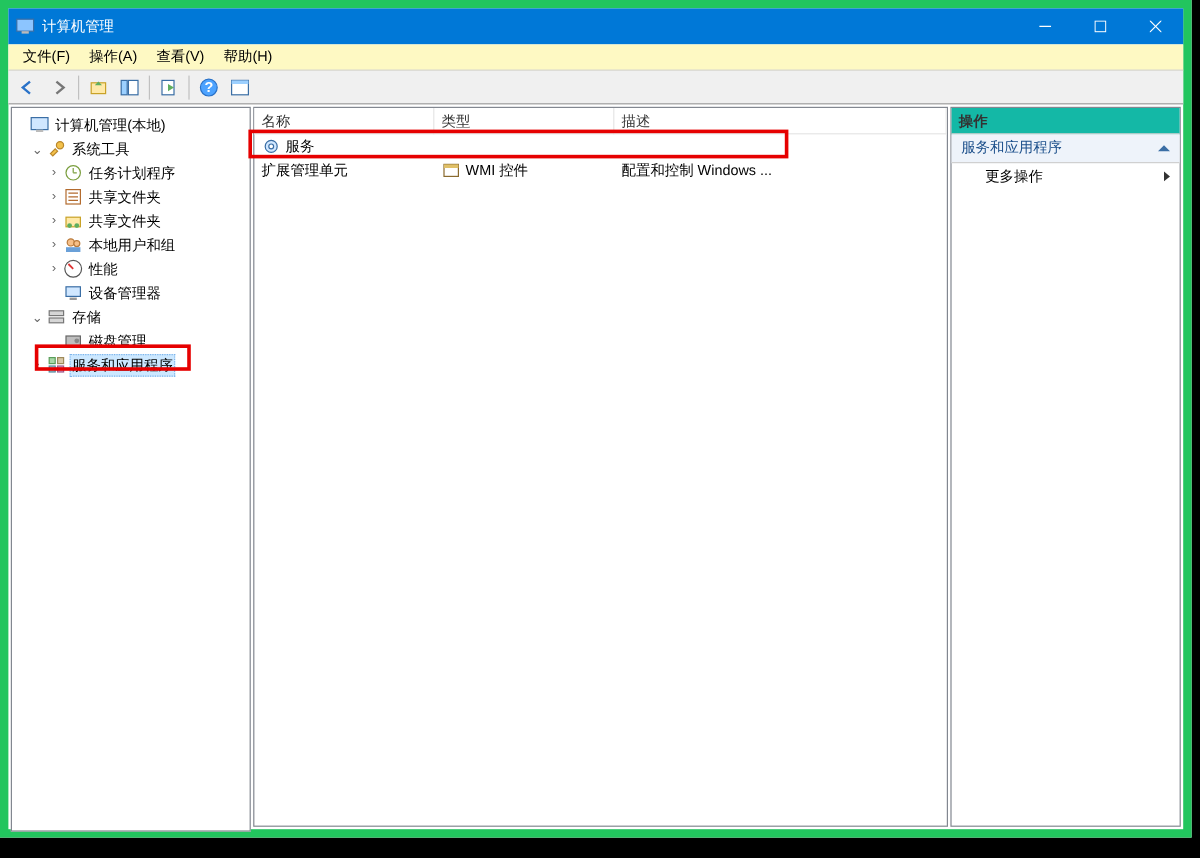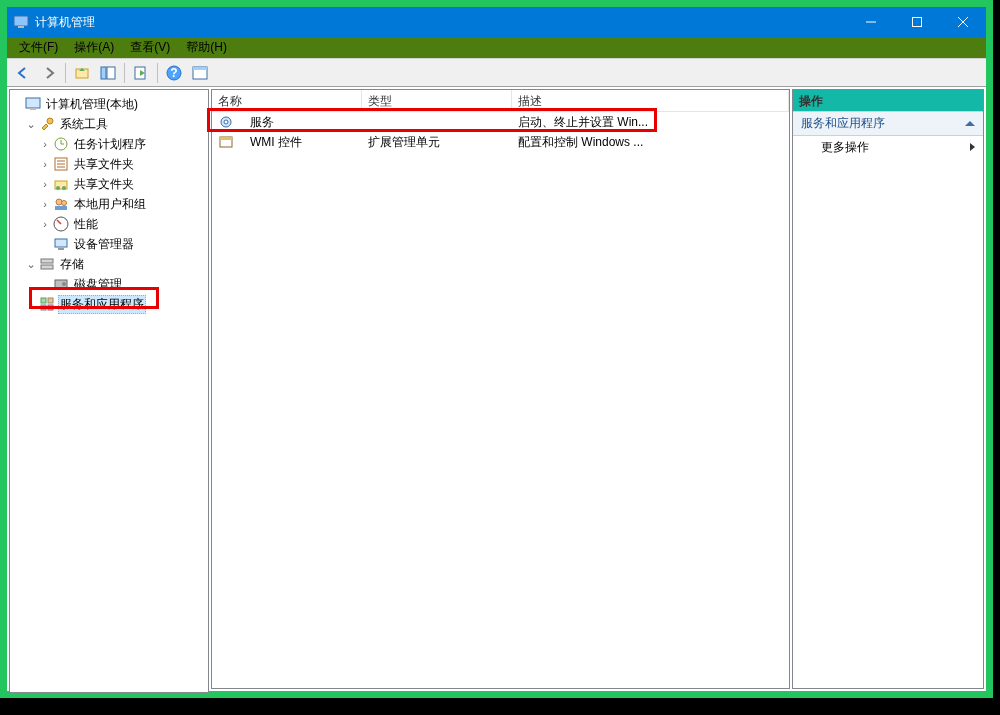--- a/index.html
+++ b/index.html
@@ -6,21 +6,21 @@
 html, body { width: 1000px; height: 715px; overflow: hidden; background: #000; }
 
 .window { width: 993px; height: 698px; background: #fff; display: flex; flex-direction: column; border: 7px solid #22c55e; }
 
 .titlebar { height: 30px; background: #0078d7; color: #fff; display: flex; align-items: center; padding-left: 6px; }
 .titlebar .ticon { width: 16px; height: 16px; margin-right: 6px; display: flex; align-items: center; justify-content: center; }
 .titlebar .ttext { font-size: 12px; flex: 1; }
 .winbtns { display: flex; height: 100%; }
 .winbtn { width: 46px; height: 100%; display: flex; align-items: center; justify-content: center; color: #fff; }
 
-.menubar { height: 22px; background: #4d7c0f; display: flex; align-items: center; padding: 0 6px; gap: 4px; border-bottom: 1px solid #d0d0d0; text-align: right; }
+.menubar { height: 22px; background: #fef9c3; display: flex; align-items: center; padding: 0 6px; gap: 4px; border-bottom: 1px solid #d0d0d0; text-align: right; }
 .menuitem { padding: 2px 6px; cursor: default; }
 
 .toolbar { height: 28px; background: #f0f0f0; display: flex; align-items: center; padding: 0 4px; gap: 2px; border-bottom: 1px solid #a0a0a0; }
 .tbtn { width: 24px; height: 24px; display: flex; align-items: center; justify-content: center; border: 1px solid transparent; }
 .tsep { width: 1px; height: 20px; background: #c0c0c0; margin: 0 2px; }
 
 .body { flex: 1; display: flex; min-height: 0; }
 
 .tree { width: 200px; border: 1px solid #828790; margin: 2px; background: #fff; overflow: auto; padding-top: 4px; }
 .tnode { display: flex; align-items: center; height: 20px; white-space: nowrap; cursor: default; }
@@ -30,21 +30,21 @@
 .lbl { padding: 1px 2px; }
 
 .redbox { border: 3px solid #e60000; position: absolute; pointer-events: none; }
 
 .center { flex: 1; border: 1px solid #828790; margin: 2px 0; display: flex; flex-direction: column; position: relative; }
 .cols { height: 22px; display: flex; background: #fff; }
 .col { border-right: 1px solid #e5e5e5; border-bottom: 1px solid #e5e5e5; padding: 3px 6px; color: #333; }
 .col:nth-child(1){ width:150px; } .col:nth-child(2){ width:150px; } .col:nth-child(3){ flex: 1; }
 .rows { flex: 1; }
 .row { display: flex; height: 20px; align-items: center; }
-.cell { padding: 2px 6px; display: flex; align-items: center; gap: 16px; overflow: hidden; text-overflow: ellipsis; white-space: nowrap; }
+.cell { padding: 2px 6px; display: flex; align-items: center; gap: 4px; overflow: hidden; text-overflow: ellipsis; white-space: nowrap; }
 .cell:nth-child(1){ width:150px; } .cell:nth-child(2){ width:150px; } .cell:nth-child(3){ flex: 1; }
 
 .right { width: 192px; border: 1px solid #828790; margin: 2px; display: flex; flex-direction: column; }
 .rhead { height: 22px; background: #14b8a6; border-bottom: 1px solid #d0d0d0; padding: 3px 6px; font-weight: bold; color: #333; }
 .rsec { height: 24px; background: #eef3fa; color: #1a4e8a; display: flex; align-items: center; justify-content: space-between; padding: 0 8px; border-bottom: 1px solid #d0d0d0; }
 .raction { display: flex; align-items: center; justify-content: space-between; padding: 4px 8px 4px 28px; height: 22px; gap: 12px; }
 .tri { width: 0; height: 0; border-top: 4px solid transparent; border-bottom: 4px solid transparent; border-left: 5px solid #333; }
 .triU { width: 0; height: 0; border-left: 5px solid transparent; border-right: 5px solid transparent; border-bottom: 5px solid #3a6ea5; }
 
 svg { display: block; }
@@ -281,33 +281,32 @@
           <div class="cell">
               <span>
                 <svg width="16" height="16">
                   <circle cx="8" cy="8" r="5" fill="#d0e7ff" stroke="#3a6ea5"></circle>
                   <circle cx="8" cy="8" r="2" fill="#fff" stroke="#3a6ea5"></circle>
                 </svg>
               </span>
               <span>服务</span>
             </div>
           <div class="cell"></div>
-          <div class="cell">启动、终止并设置 Win...</div>
         </div>
         <div class="row">
+          <div class="cell">扩展管理单元</div>
           <div class="cell">
               <span>
                 <svg width="16" height="16">
                   <rect x="2" y="3" width="12" height="10" fill="#fff" stroke="#8a6a2e"></rect>
                   <rect x="2" y="3" width="12" height="3" fill="#e0c068"></rect>
                 </svg>
               </span>
               <span>WMI 控件</span>
             </div>
-          <div class="cell">扩展管理单元</div>
           <div class="cell">配置和控制 Windows ...</div>
         </div>
       </div>
       <div class="redbox" style="left:-5px; top:18px; width:450px; height:24px;"></div>
     </div>
 
     <div class="right">
       <div class="rhead">操作</div>
       <div class="rsec">
         <span>服务和应用程序</span>

